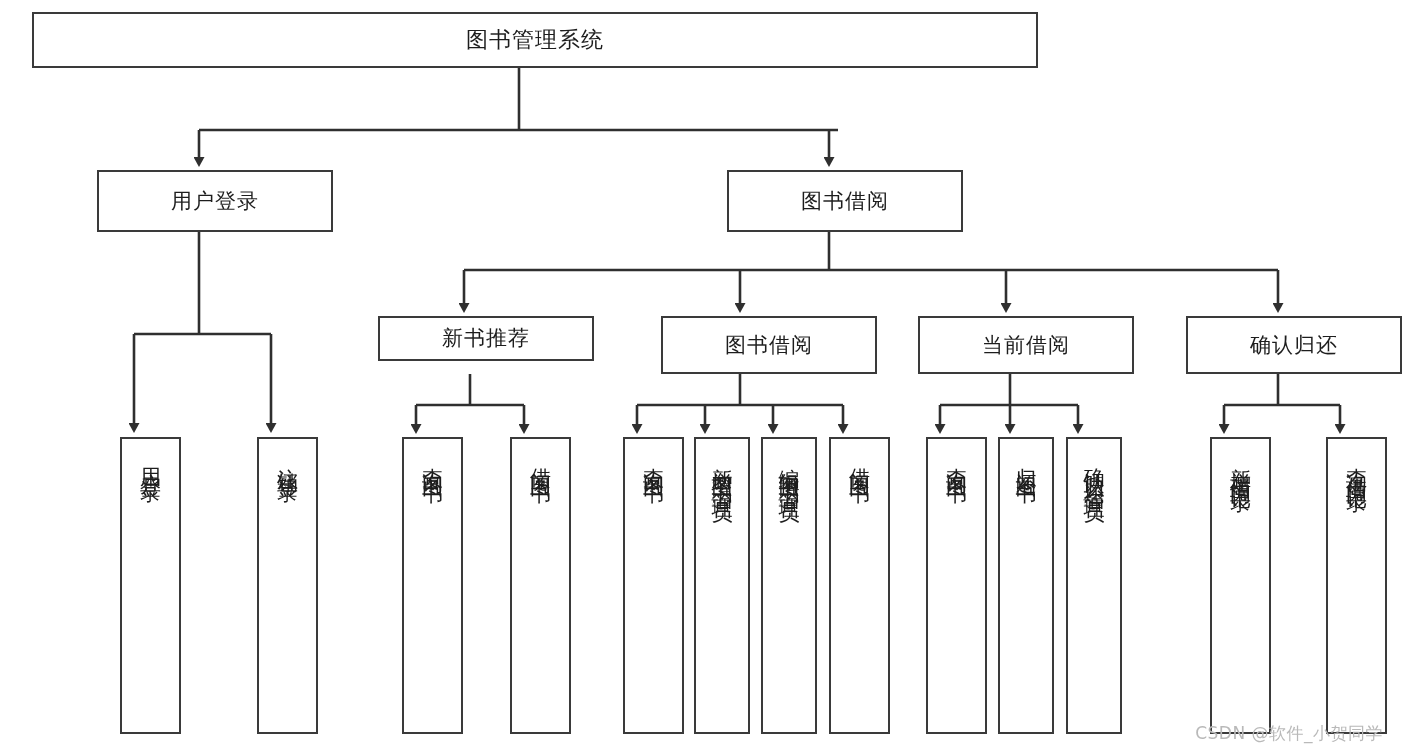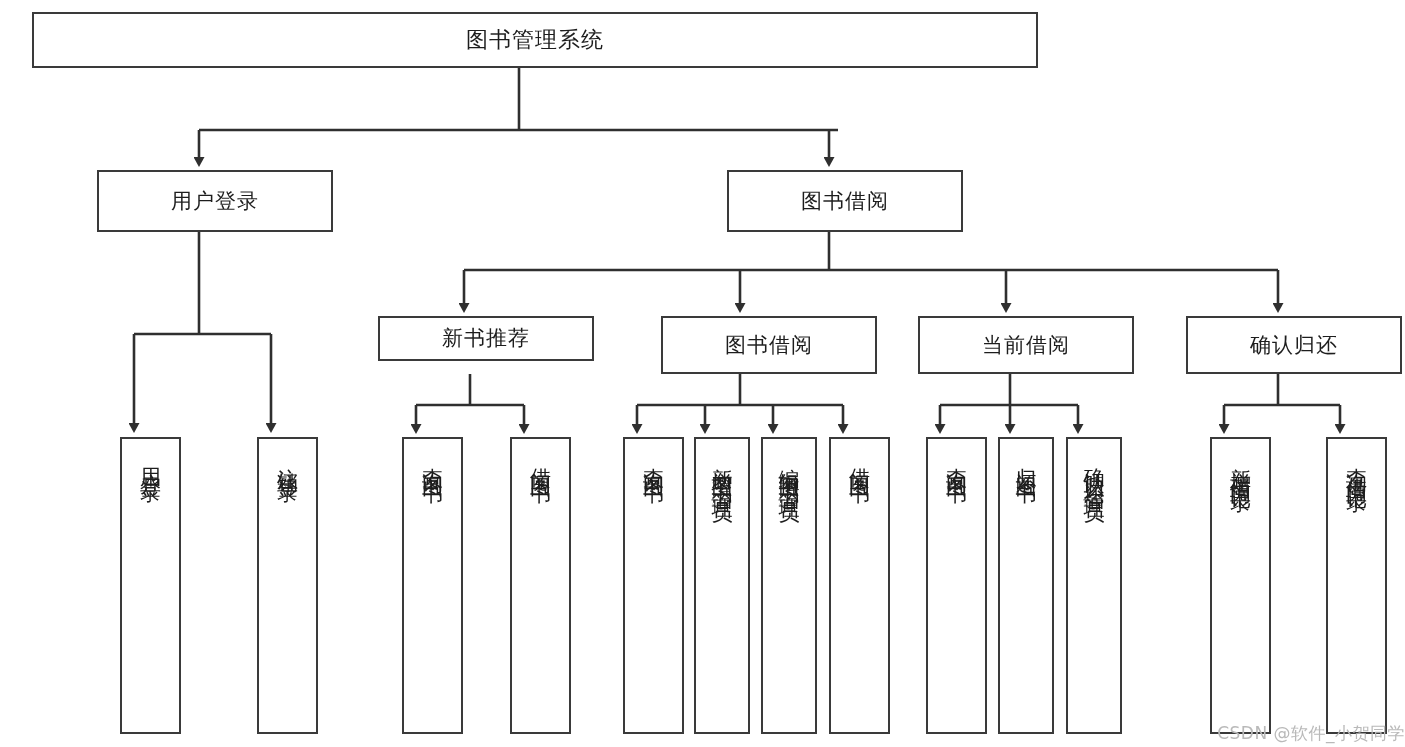--- a/index.html
+++ b/index.html
@@ -50,21 +50,21 @@
     writing-mode:vertical-rl;
     text-orientation:upright;
     font-size:21px;
     letter-spacing:5px;
     line-height:1.05;
     white-space:nowrap;
     color:#1d1d1d;
   }
   .watermark{
     position:absolute;
-    right:0;
+    right:22px;
     bottom:2px;
     font-size:17px;
     color:#b9b9b9;
     letter-spacing:0.5px;
     z-index:5;
     white-space:nowrap;
   }
 </style>
 </head>
 <body>

